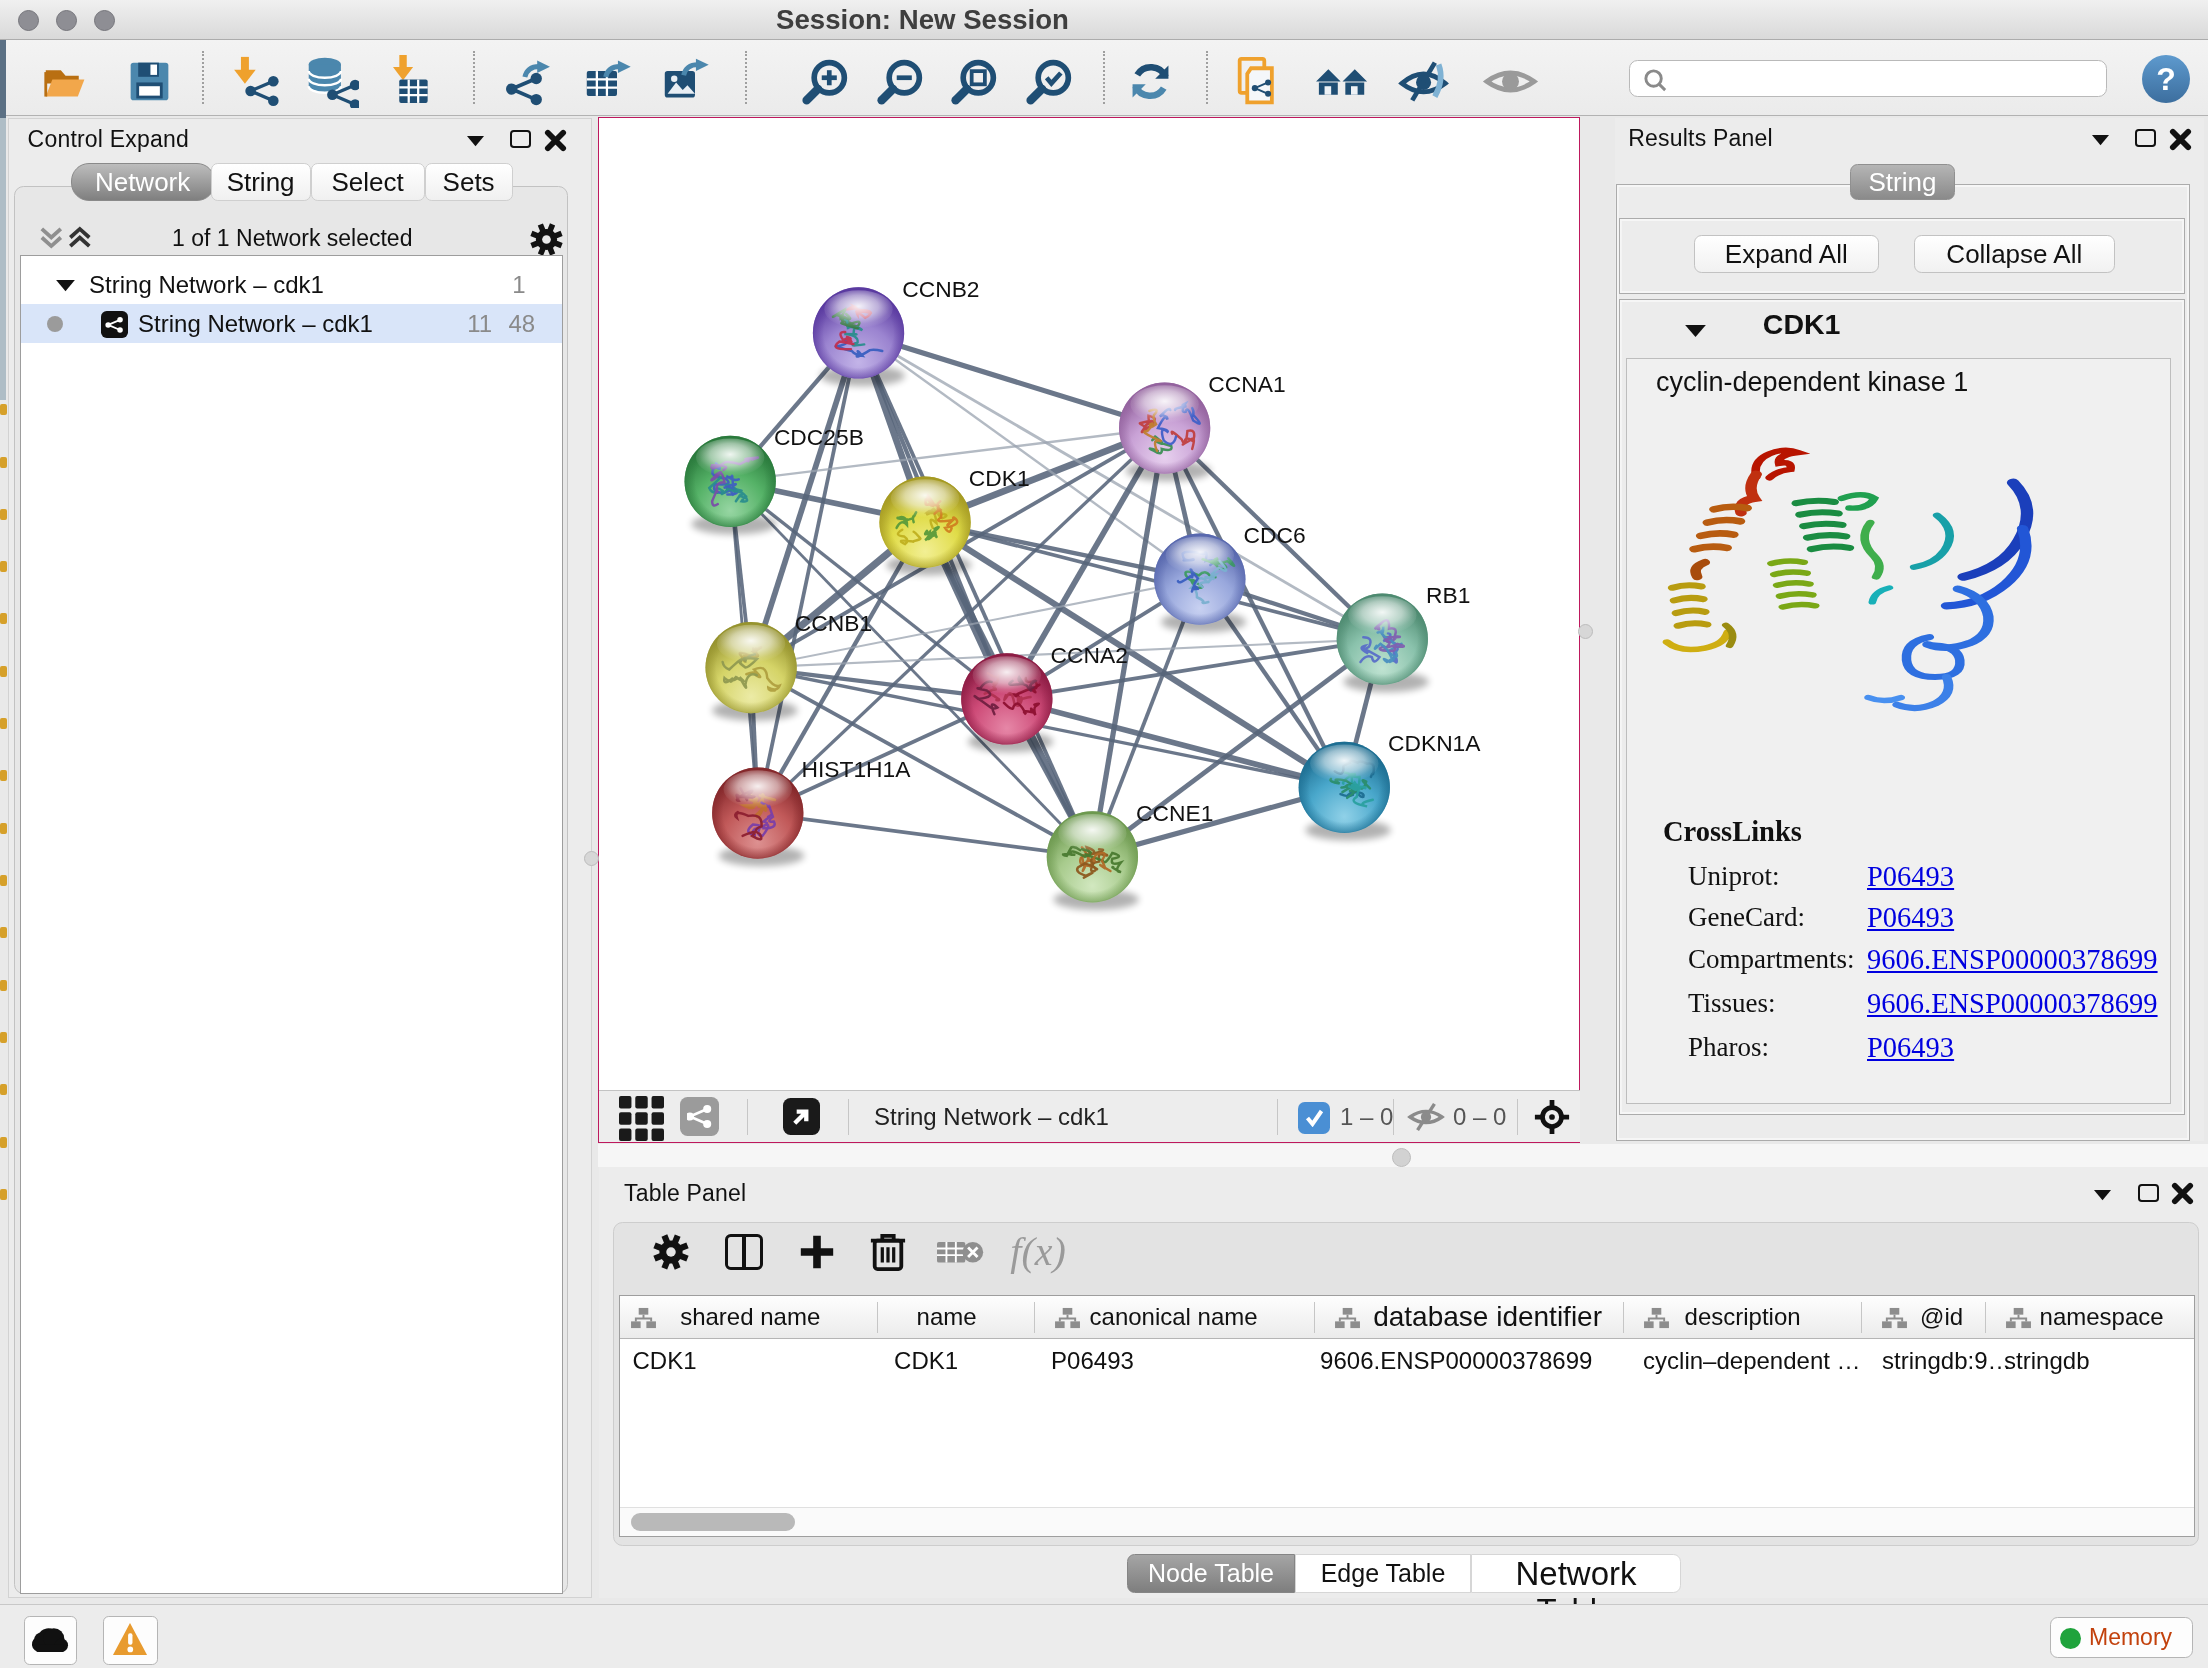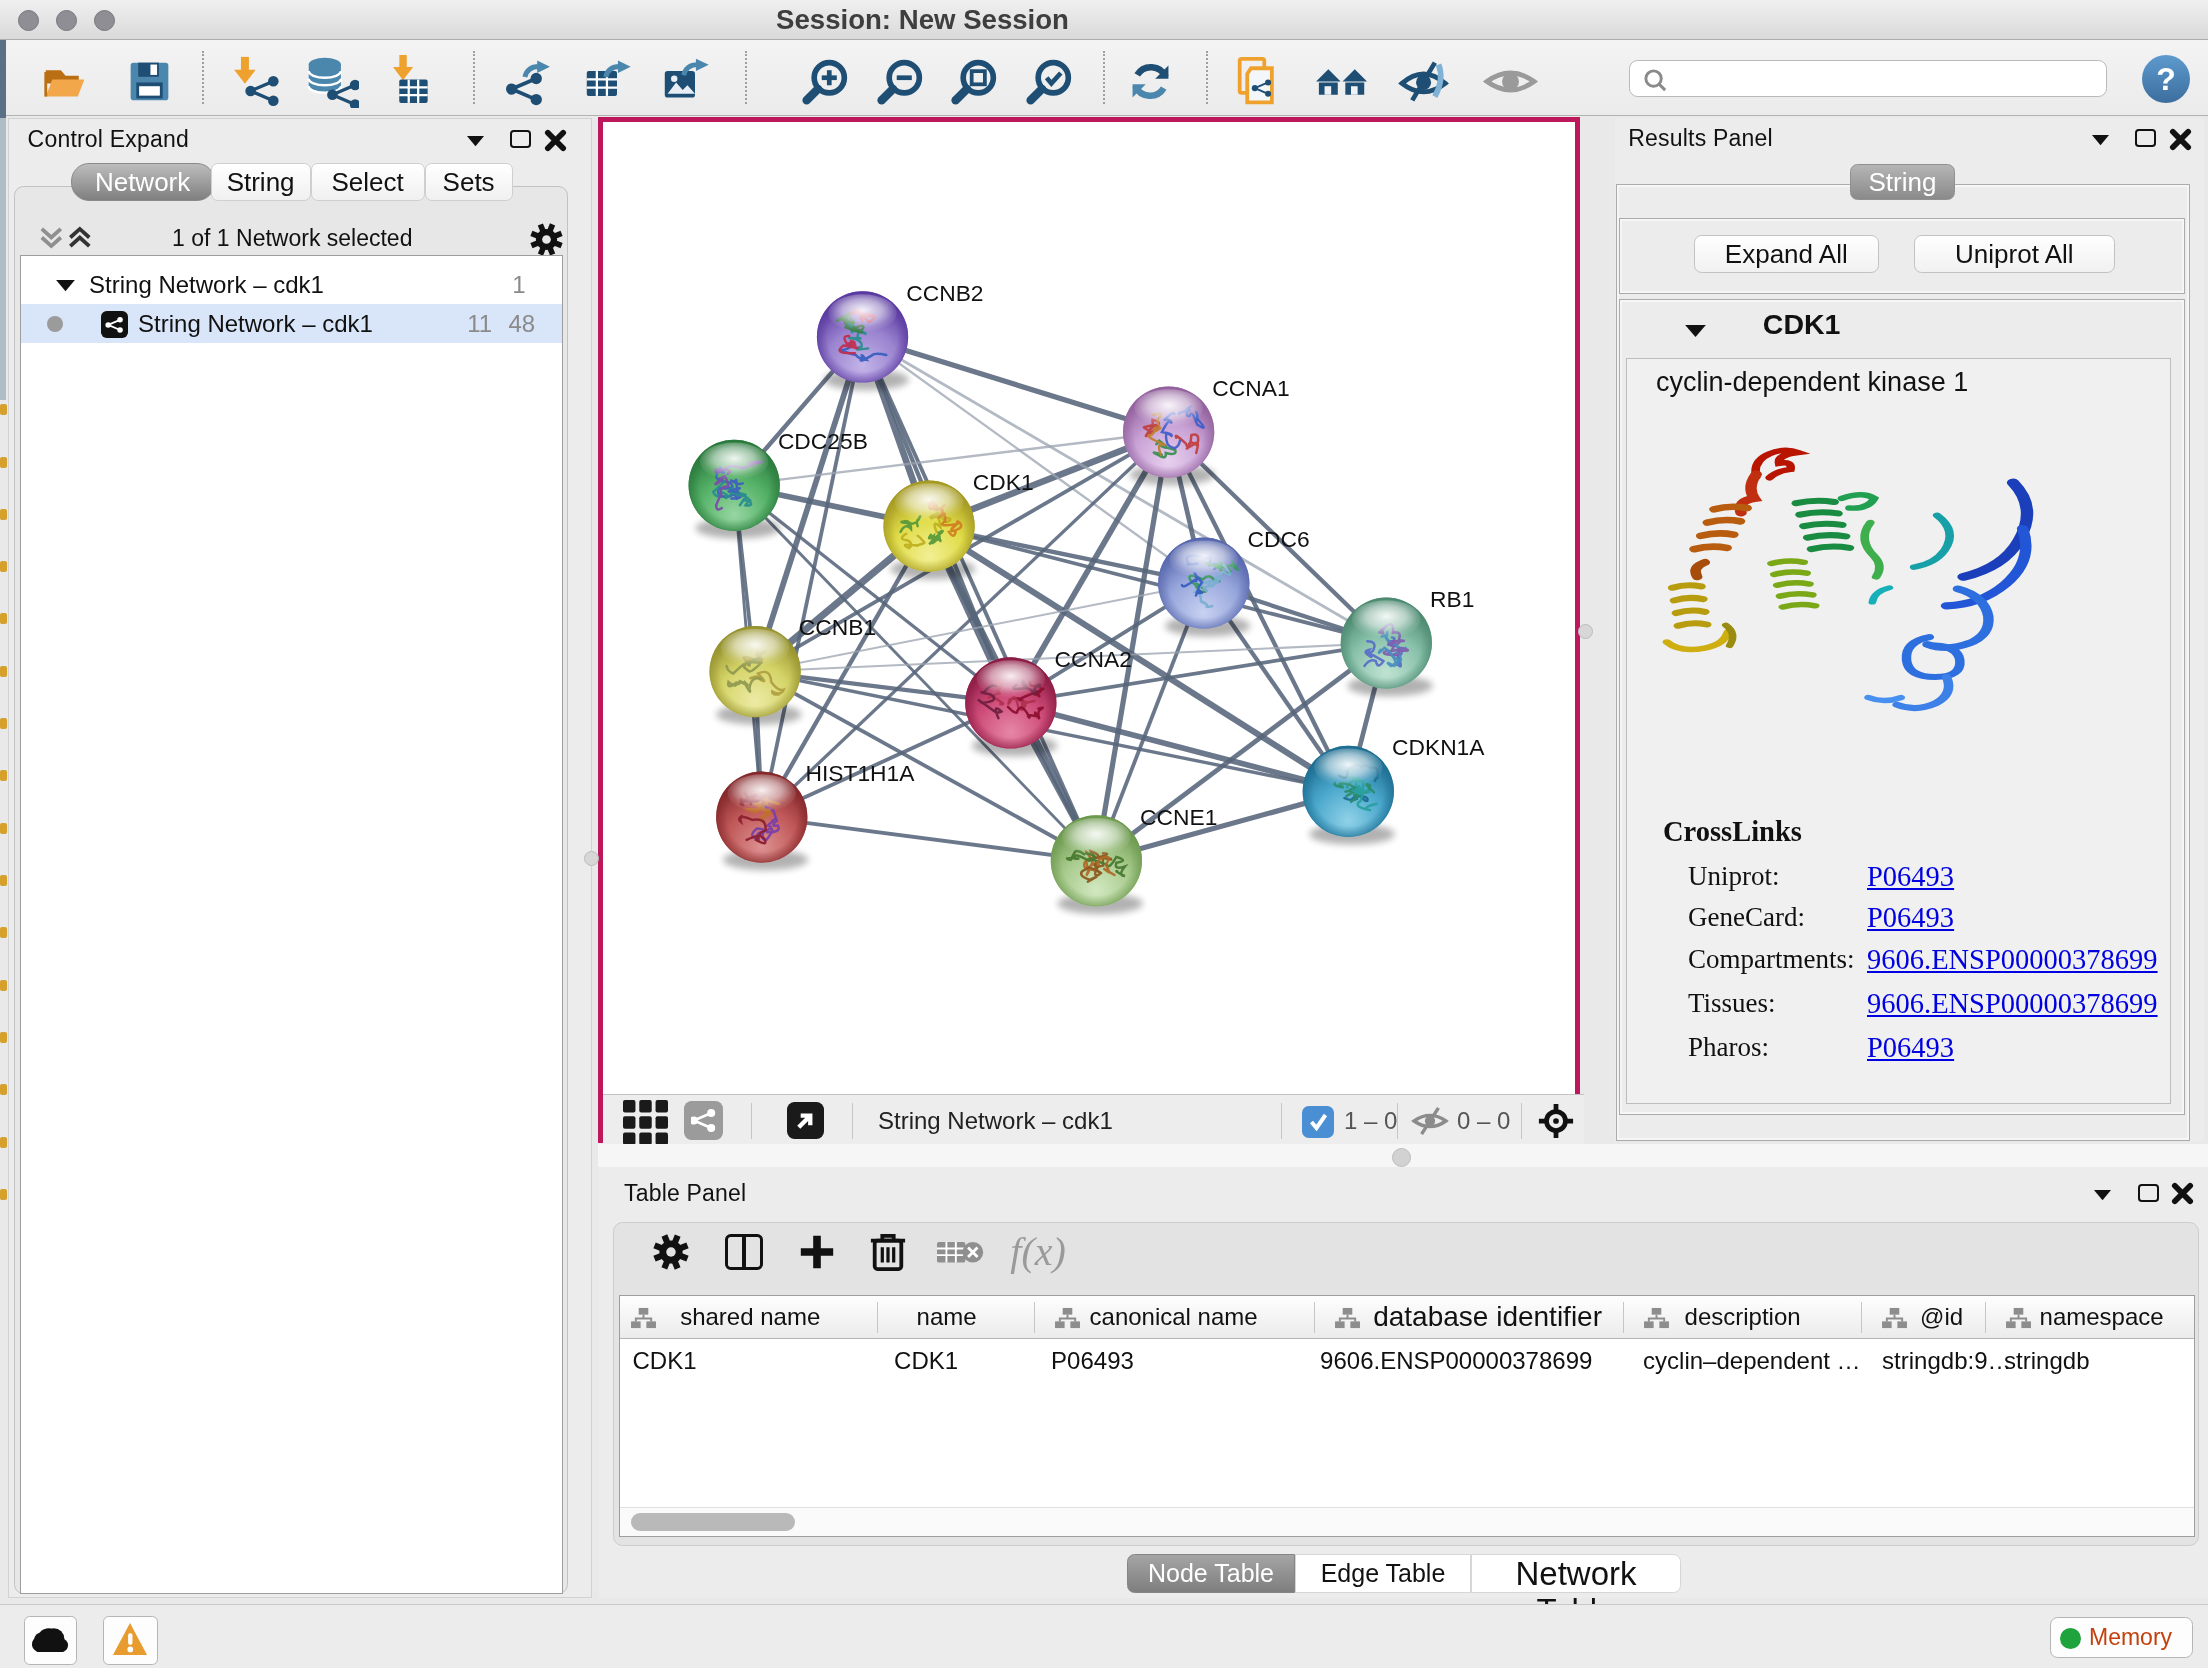--- a/index.html
+++ b/index.html
@@ -192,21 +192,21 @@
             <circle cx="19" cy="6.05" r="3.5" fill="#fff"></circle>
             <circle cx="19" cy="18.950000000000003" r="3.5" fill="#fff"></circle>
           </svg>
           <div class="abs" style="left:117px;top:0;font-size:24px;color:#111;line-height:39px">String Network – cdk1</div>
           <div class="abs" style="left:428px;top:0;width:43px;text-align:right;font-size:24px;color:#8a8a8a;line-height:39px">11</div>
           <div class="abs" style="left:471px;top:0;width:43px;text-align:right;font-size:24px;color:#8a8a8a;line-height:39px">48</div>
         </div>
       </div>
     </div>
   </div>
-<div class="abs" style="left:598px;top:117px;width:982px;height:1026px;background:#fff;border:5px solid #be185d">
+<div class="abs" style="left:598px;top:117px;width:982px;height:1026px;background:#fff;border:1px solid #be185d">
     <svg width="982" height="1026" viewBox="0 0 1033 1079" style="position:absolute;left:0;top:0">
       <defs>
         <filter id="blur1" x="-50%" y="-50%" width="200%" height="200%">
           <feGaussianBlur stdDeviation="4"></feGaussianBlur>
         </filter>
         <radialGradient id="gloss" cx="50%" cy="42%" r="58%">
           <stop offset="0%" stop-color="#ffffff" stop-opacity="0.92"></stop>
           <stop offset="50%" stop-color="#ffffff" stop-opacity="0.55"></stop>
           <stop offset="80%" stop-color="#ffffff" stop-opacity="0.15"></stop>
           <stop offset="100%" stop-color="#ffffff" stop-opacity="0"></stop>
@@ -568,21 +568,21 @@
       <path d="M2 2 h18 l-9 11 z" fill="#111"></path>
     </svg>
     <div style="position:absolute;left:520px;top:11.4px;width:21px;height:18px;border:2.9px solid #111;border-radius:3.8px;box-sizing:border-box"></div>
     <svg style="position:absolute;left:554px;top:9.5px" width="23" height="23" viewBox="0 0 24 24">
       <path d="M4 4 L20 20 M20 4 L4 20" stroke="#111" stroke-width="6" stroke-linecap="round"></path>
     </svg>
     <div class="abs etched" style="left:1px;top:66px;width:574px;height:957px;background:#ececec"></div>
     <div class="abs" style="left:235px;top:46px;width:105px;height:36px;background:linear-gradient(#b5b5b5,#8a8a8a);border:1px solid #909090;border-radius:7.6px;color:#fff;font-size:26px;text-align:center;line-height:34px">String</div>
     <div class="abs etched" style="left:3.8px;top:100px;width:566px;height:76px">
       <div class="abs" style="left:74px;top:16px;width:185px;height:38px;background:linear-gradient(#ffffff,#f1f1f1);border:1px solid #c2c2c2;border-radius:7.6px;font-size:26px;text-align:center;line-height:36px;color:#111">Expand All</div>
-      <div class="abs" style="left:294px;top:16px;width:201px;height:38px;background:linear-gradient(#ffffff,#f1f1f1);border:1px solid #c2c2c2;border-radius:7.6px;font-size:26px;text-align:center;line-height:36px;color:#111">Uniprot All</div>
+      <div class="abs" style="left:294px;top:16px;width:201px;height:38px;background:linear-gradient(#ffffff,#f1f1f1);border:1px solid #c2c2c2;border-radius:7.6px;font-size:26px;text-align:center;line-height:36px;color:#111">Collapse All</div>
     </div>
     <div class="abs etched" style="left:3.8px;top:181px;width:566px;height:816px">
       <svg class="abs" style="left:63px;top:23px" width="25" height="16" viewBox="0 0 26 17">
         <path d="M2 2 h22 l-11 13 z" fill="#111"></path>
       </svg>
       <div class="abs" style="left:143px;top:7.6px;font-size:28.5px;font-weight:bold;color:#111">CDK1</div>
       <div class="abs" style="left:6.7px;top:58px;width:545px;height:746px;background:#f0f0f0;border:1px solid #bdbdbd">
         <div class="abs" style="left:28.5px;top:7.6px;font-size:27px;color:#111">cyclin-dependent kinase 1</div>
       </div>
     </div>

